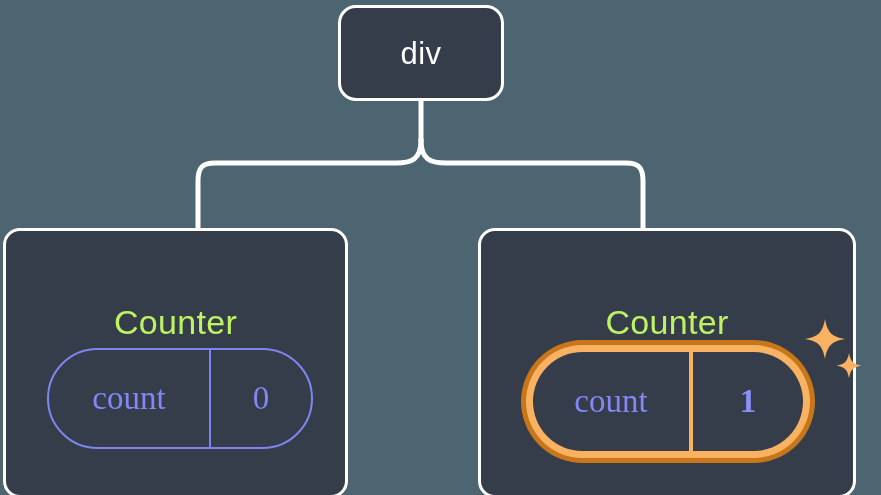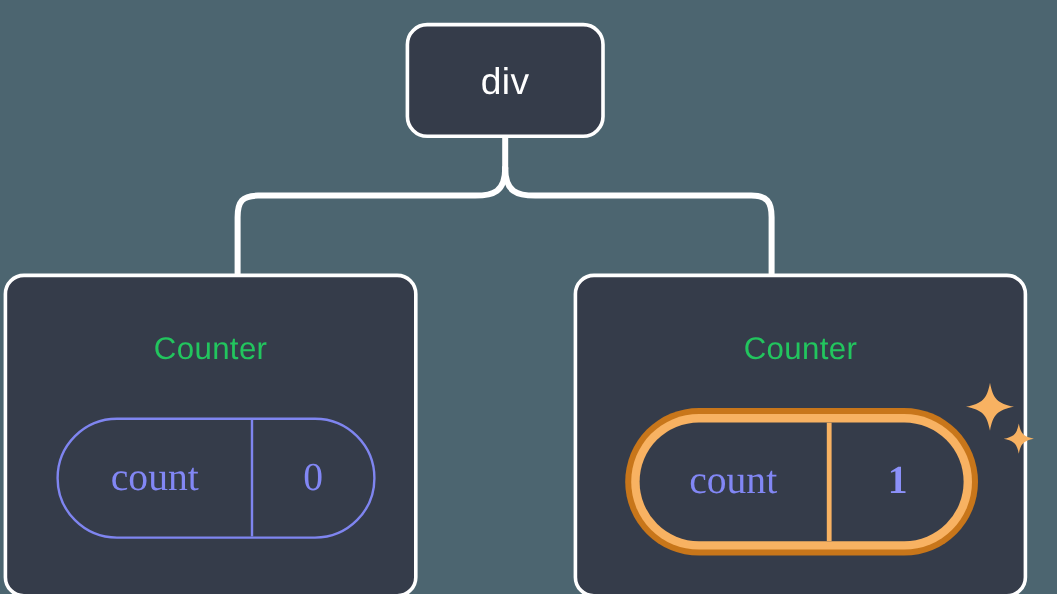--- a/index.html
+++ b/index.html
@@ -37,21 +37,21 @@
     background: #353c4a;
     border: 3px solid #ffffff;
     border-radius: 18px;
     display: flex;
     flex-direction: column;
     align-items: center;
   }
 
   #node-div {
     left: 338px;
-    top: 19px;
+    top: 5px;
     width: 166px;
     height: 96px;
     justify-content: center;
   }
 
   .node-title-root {
     color: #ffffff;
     font-size: 31px;
     letter-spacing: 0.4px;
     line-height: 1;
@@ -67,25 +67,25 @@
 
   #node-counter-right {
     left: 478px;
     top: 228px;
     width: 378px;
     height: 270px;
     border-radius: 17px;
   }
 
   .node-title {
-    color: #22c55e;
-    font-size: 26px;
+    color: #bef264;
+    font-size: 34px;
     letter-spacing: 0.3px;
     line-height: 1;
-    margin-top: 46px;
+    margin-top: 74px;
   }
 
   
   .pill-wrap {
     position: absolute;
     font-family: Liberation Serif, serif;
   }
 
   #pill-left-wrap {
     left: 41px;

